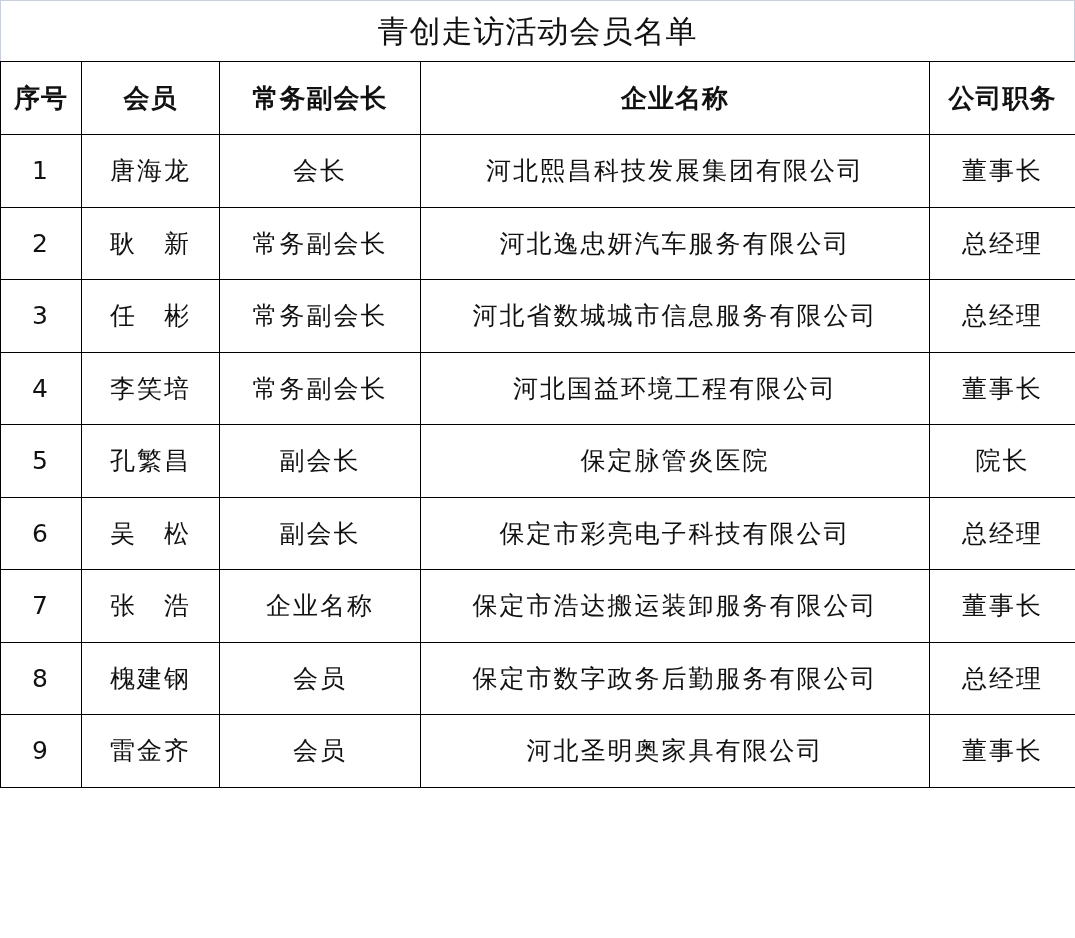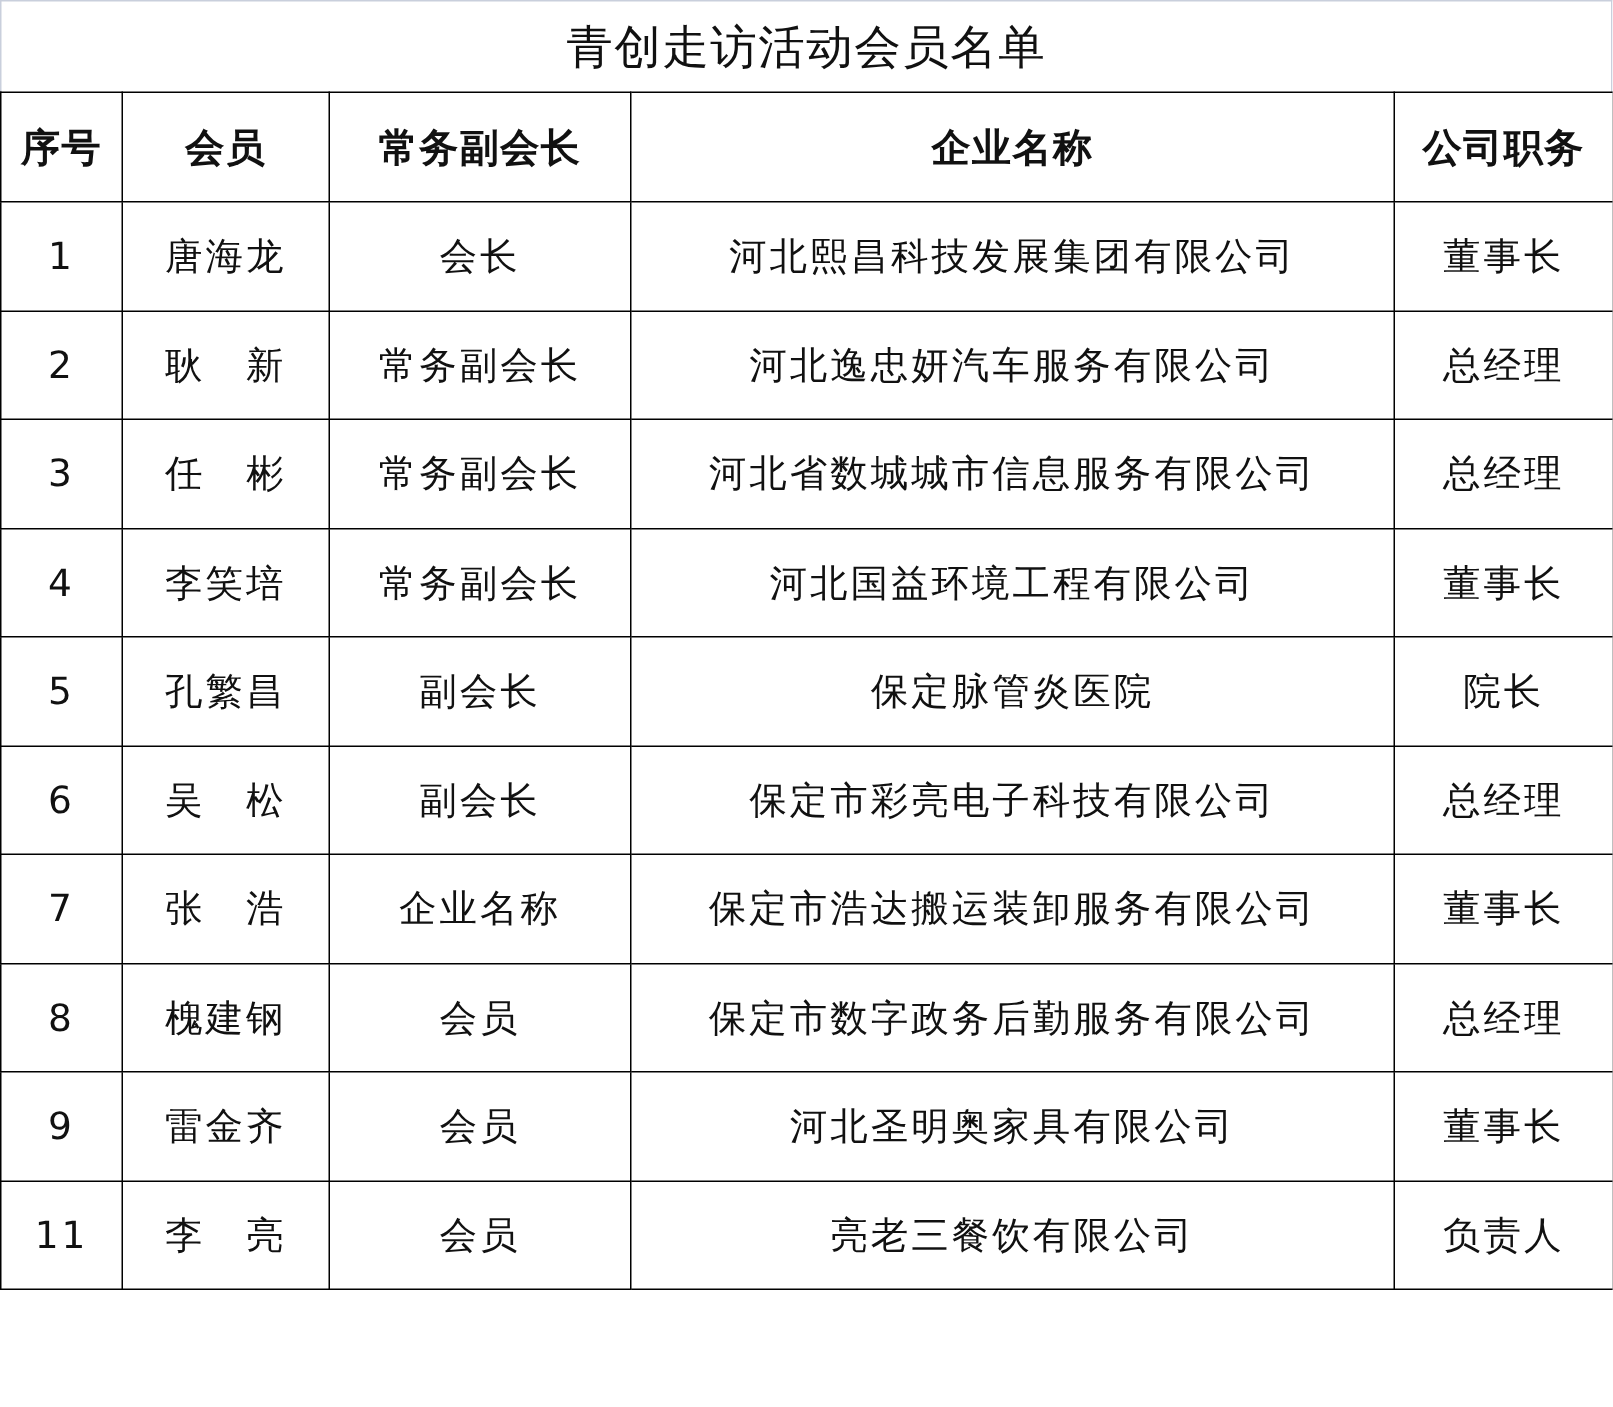--- a/index.html
+++ b/index.html
@@ -104,21 +104,14 @@
         <td>保定市数字政务后勤服务有限公司</td>
         <td>总经理</td>
       </tr>
       <tr>
         <td class="num">9</td>
         <td>雷金齐</td>
         <td>会员</td>
         <td>河北圣明奥家具有限公司</td>
         <td>董事长</td>
       </tr>
-      <tr>
-        <td class="num">11</td>
-        <td>李　亮</td>
-        <td>会员</td>
-        <td>亮老三餐饮有限公司</td>
-        <td>负责人</td>
-      </tr>
     </tbody>
 </table>
 
 </body></html>

